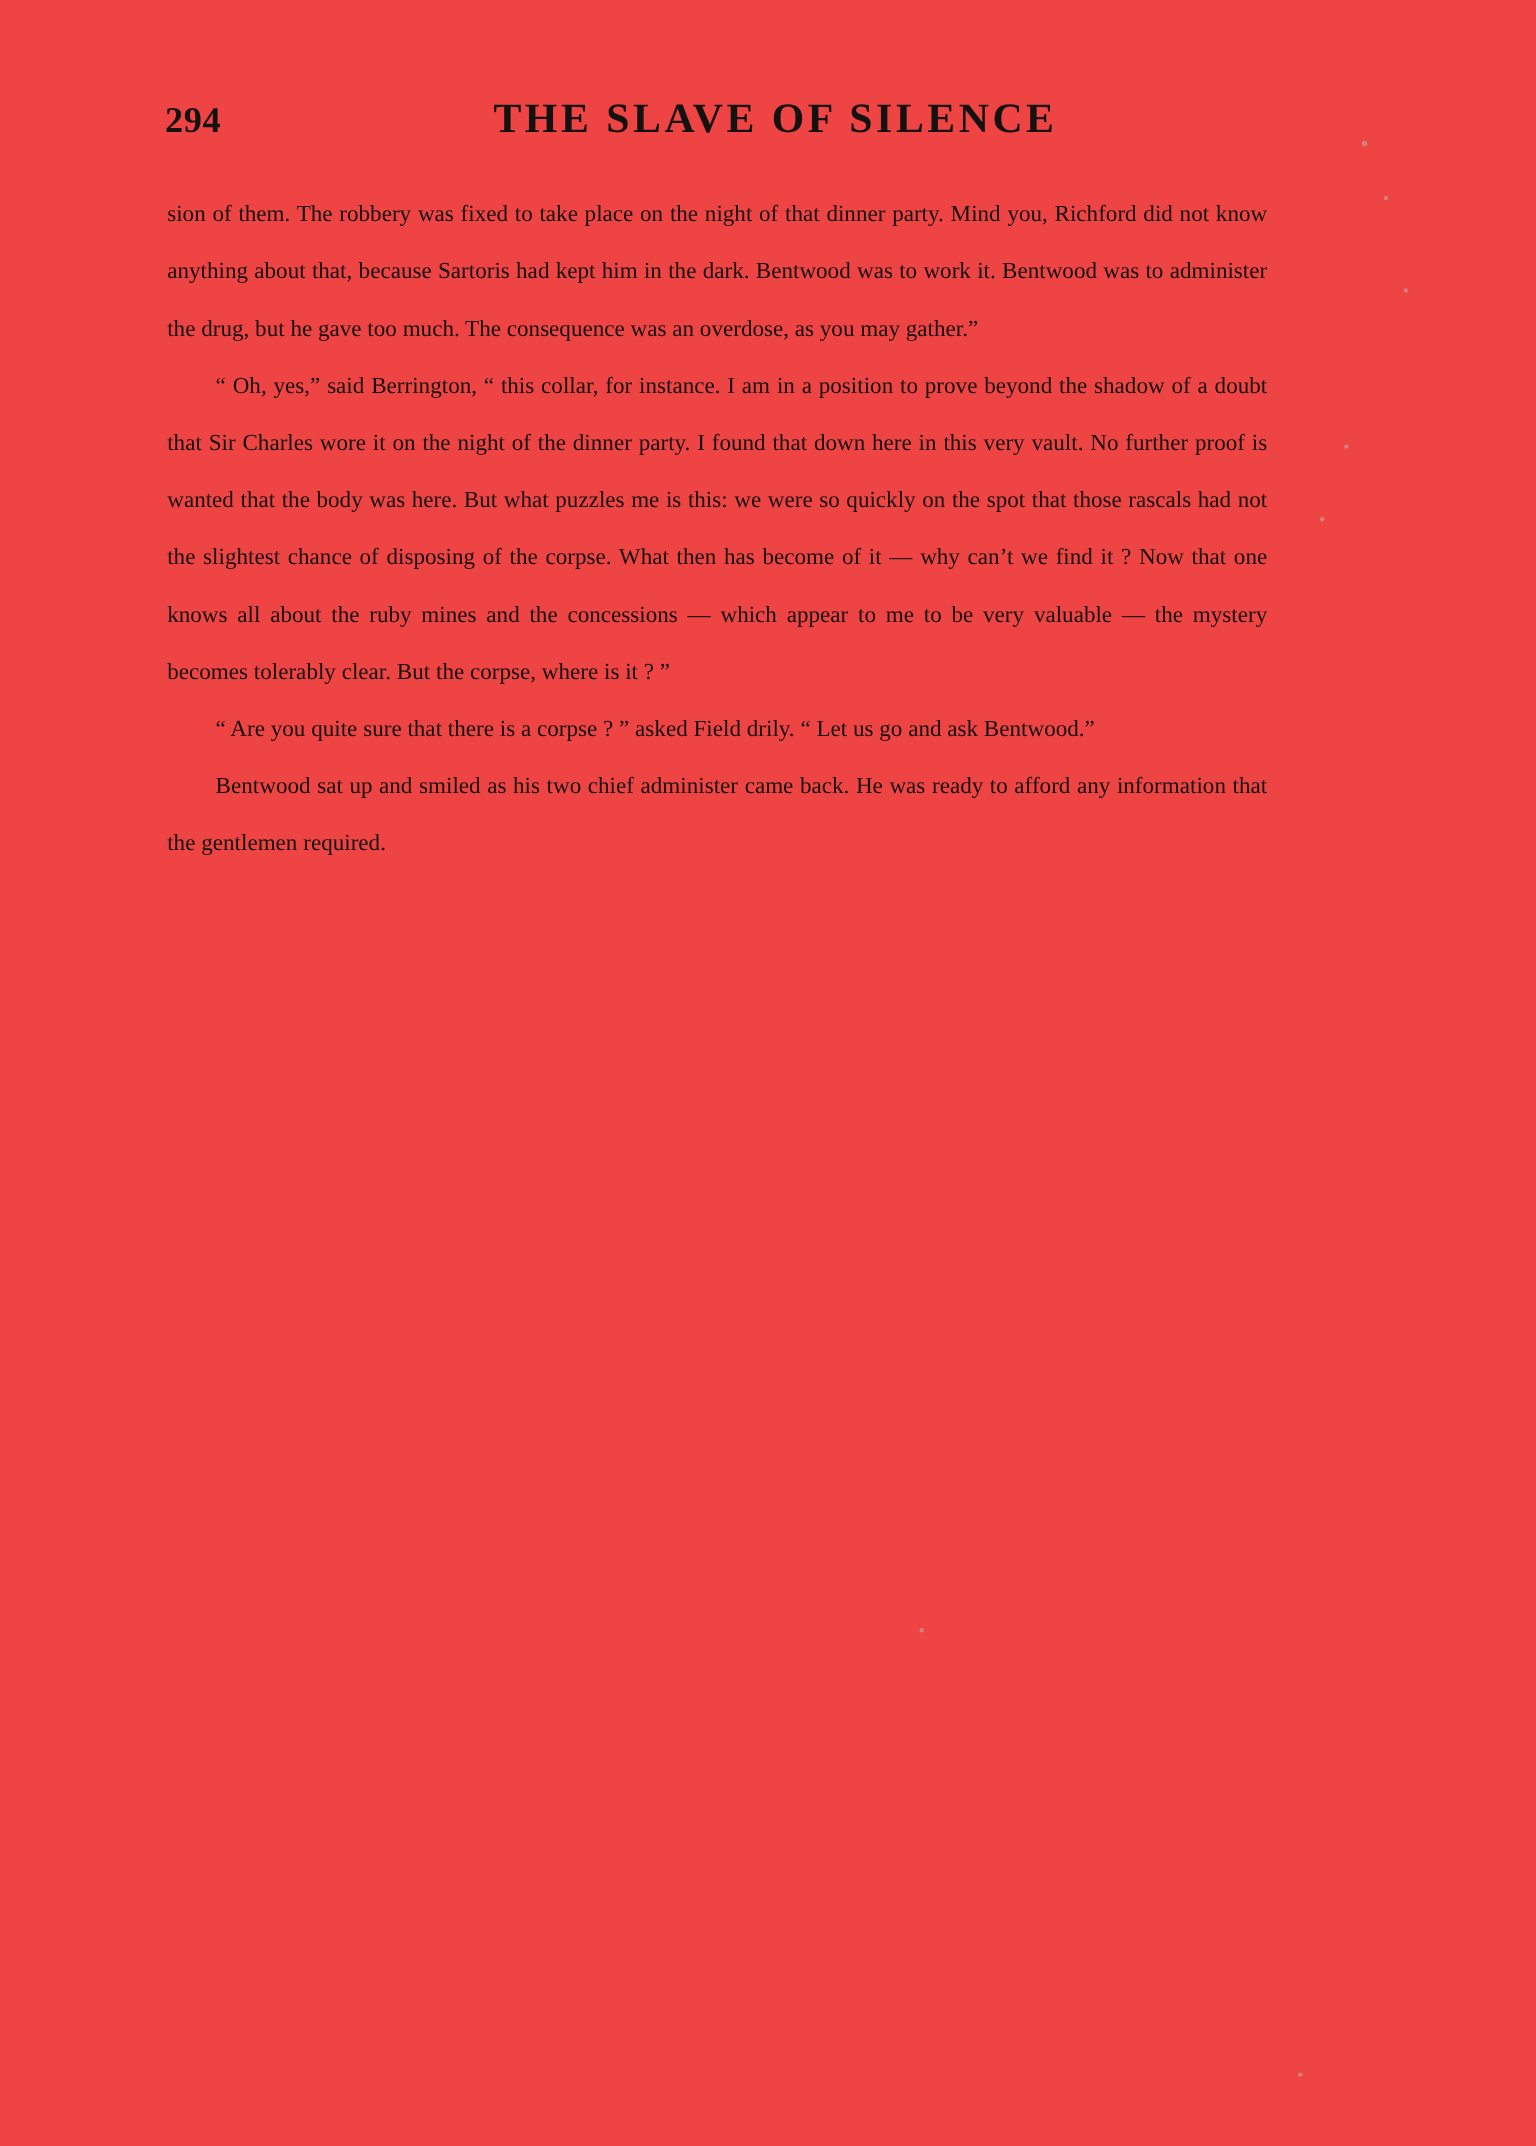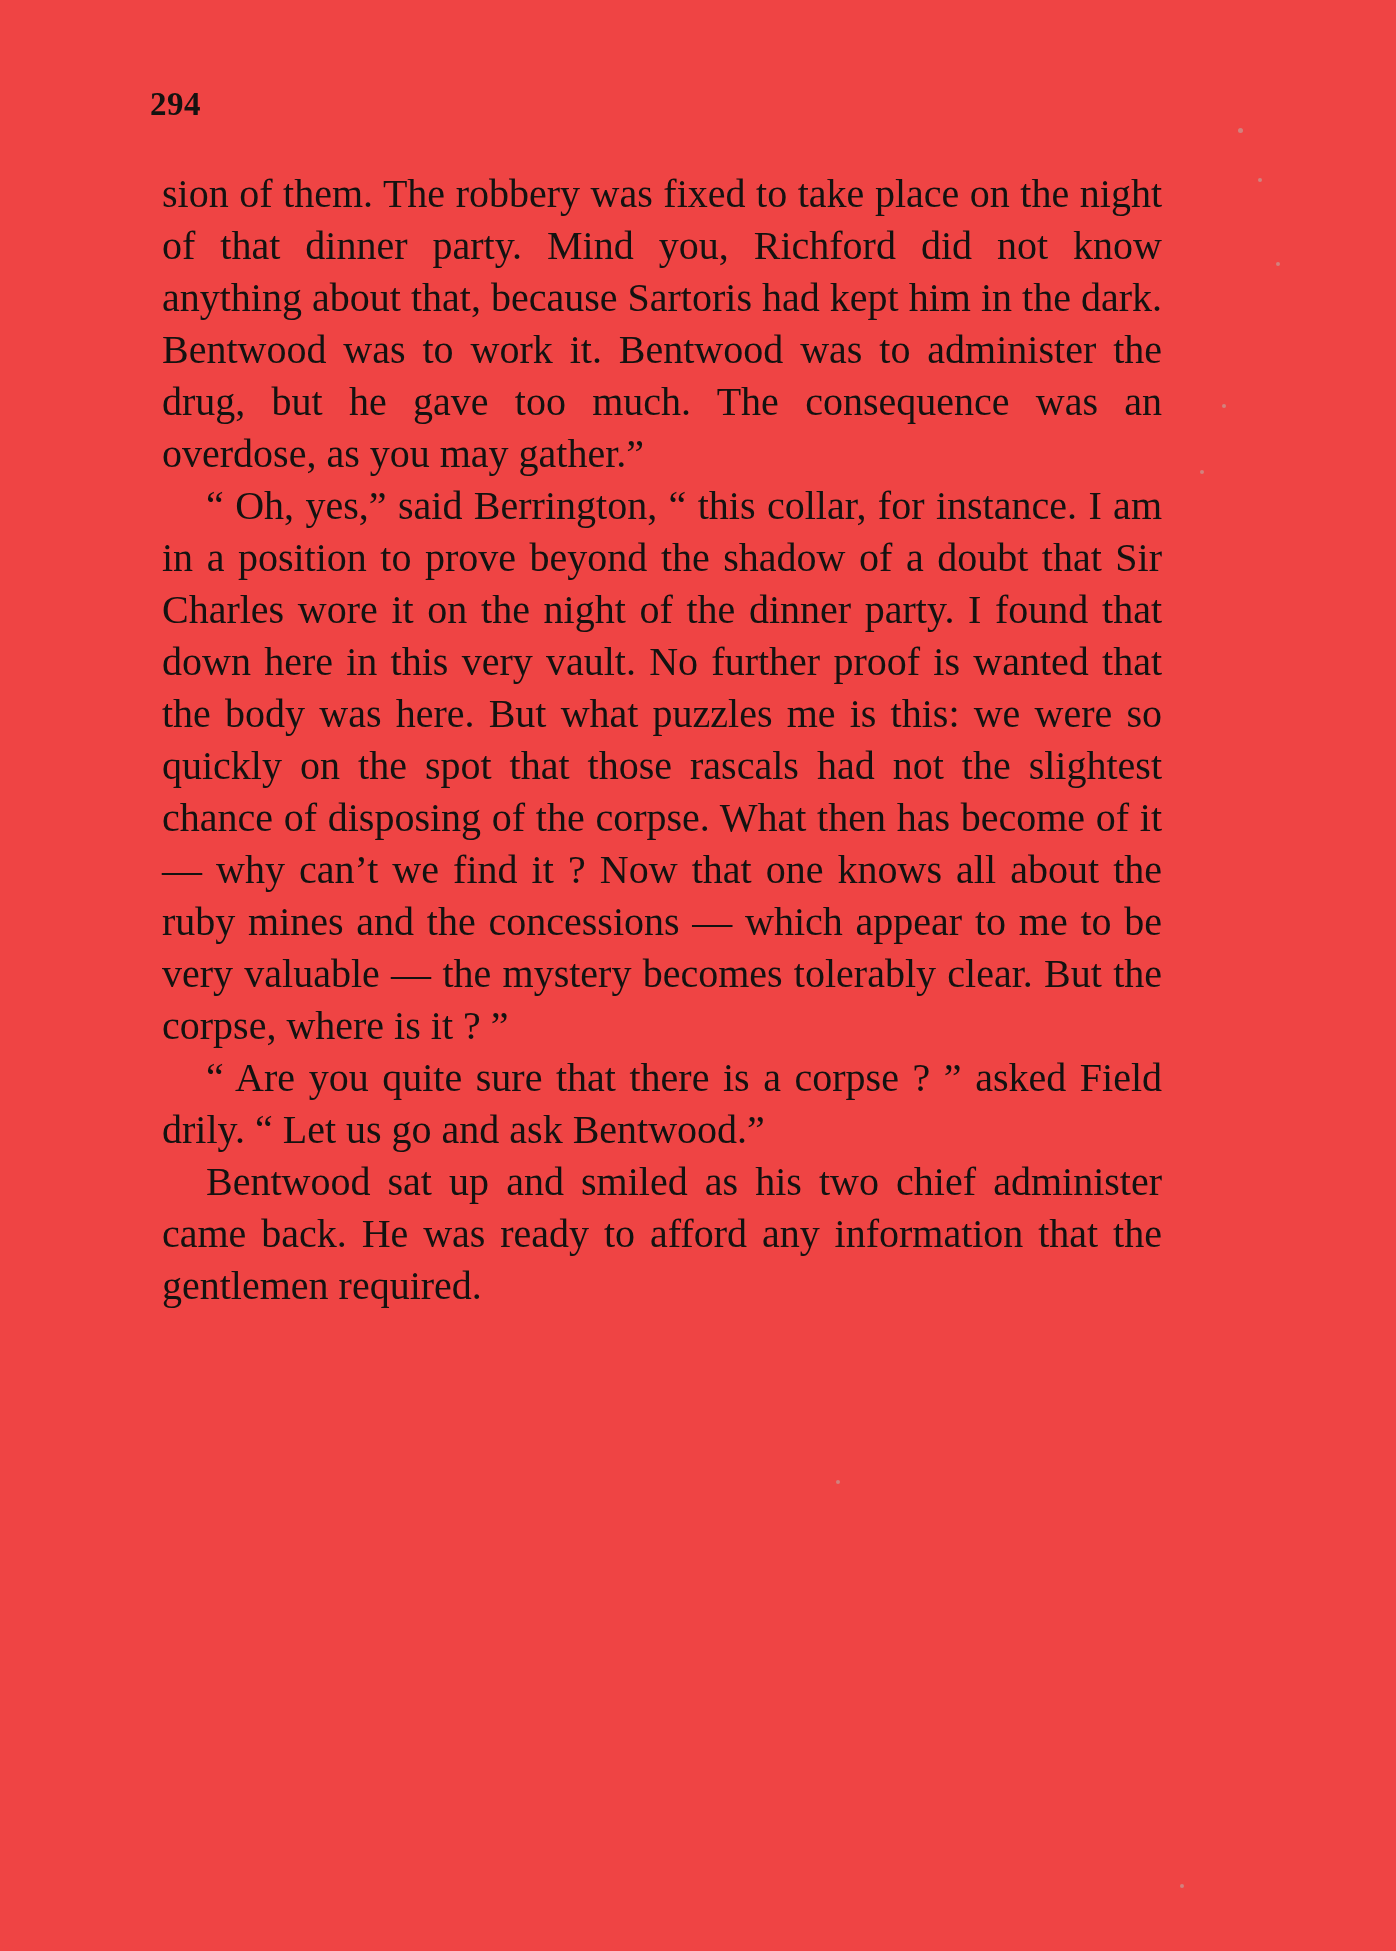--- a/index.html
+++ b/index.html
@@ -45,25 +45,24 @@
     flex: 1;
     text-align: center;
     padding-right: 120px;
     white-space: nowrap;
   }
   .body-text {
     position: absolute;
     left: 152px;
     top: 168px;
     width: 1000px;
-    font-size: 40px;
+    font-size: 21px;
     line-height: 52px;
     text-align: justify;
     text-justify: inter-word;
-    margin-left: 10px;
   }
   .body-text p {
     margin: 0;
     text-indent: 0;
   }
   .body-text p.indent {
     text-indent: 44px;
   }
   em {
     font-style: italic;
@@ -75,20 +74,21 @@
     opacity: 0.55;
   }
 </style>
 </head>
 <body>
 
 <div class="page">
 
   <div class="header">
     <div class="folio">294</div>
+    <div class="running-title">THE SLAVE OF SILENCE</div>
   </div>
 
   <div class="body-text">
     <p>sion of them.  The robbery was fixed to take place on the night of that dinner party.  Mind you, Richford did not know anything about that, because Sartoris had kept him in the dark.  Bentwood was to work it.  Bentwood was to administer the drug, but he gave too much.  The consequence was an overdose, as you may gather.”</p>
     <p class="indent">“ Oh, yes,” said Berrington, “ this collar, for instance.  I am in a position to prove beyond the shadow of a doubt that Sir Charles wore it on the night of the dinner party.  I found that down here in this very vault.  No further proof is wanted that the body was here.  But what puzzles me is this: we were so quickly on the spot that those rascals had not the slightest chance of disposing of the corpse.  What then has become of it — why can’t we find it ?  Now that one knows all about the ruby mines and the concessions — which appear to me to be very valuable — the mystery becomes tolerably clear.  But the corpse, where is it ? ”</p>
     <p class="indent">“ Are you quite sure that there is a corpse ? ” asked Field drily.   “ Let us go and ask Bentwood.”</p>
     <p class="indent">Bentwood sat up and smiled as his two chief administer came back.  He was ready to afford any information that the gentlemen required.</p>
   </div>
 
   <span class="speck" style="left:1238px; top:128px; width:5px; height:5px;"></span>

